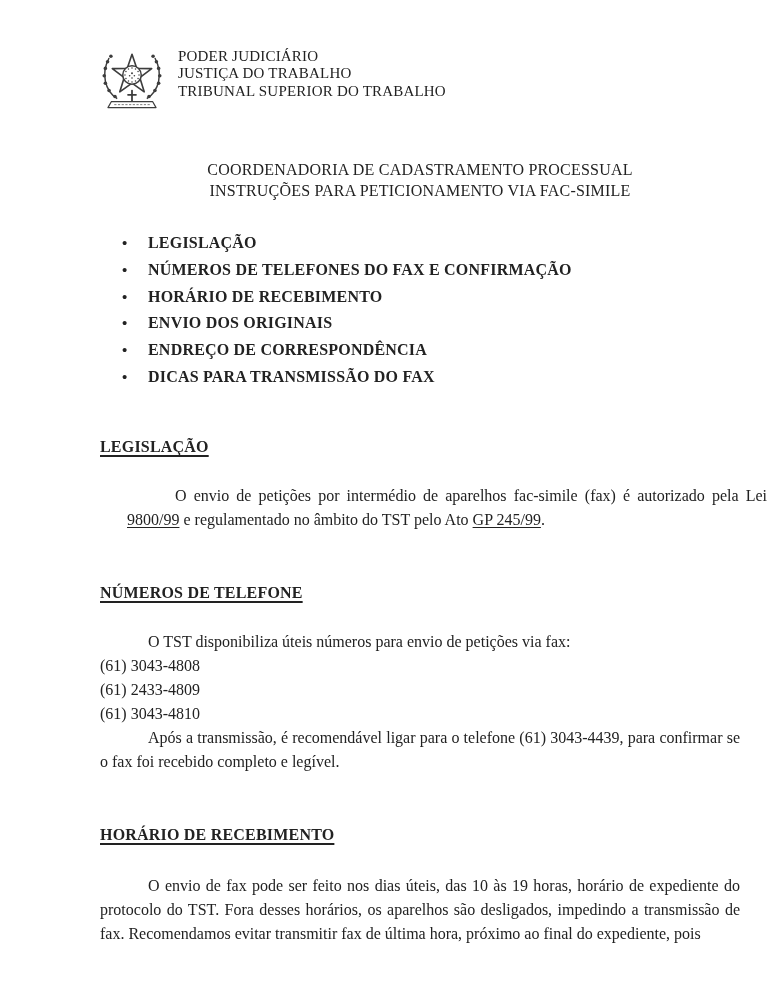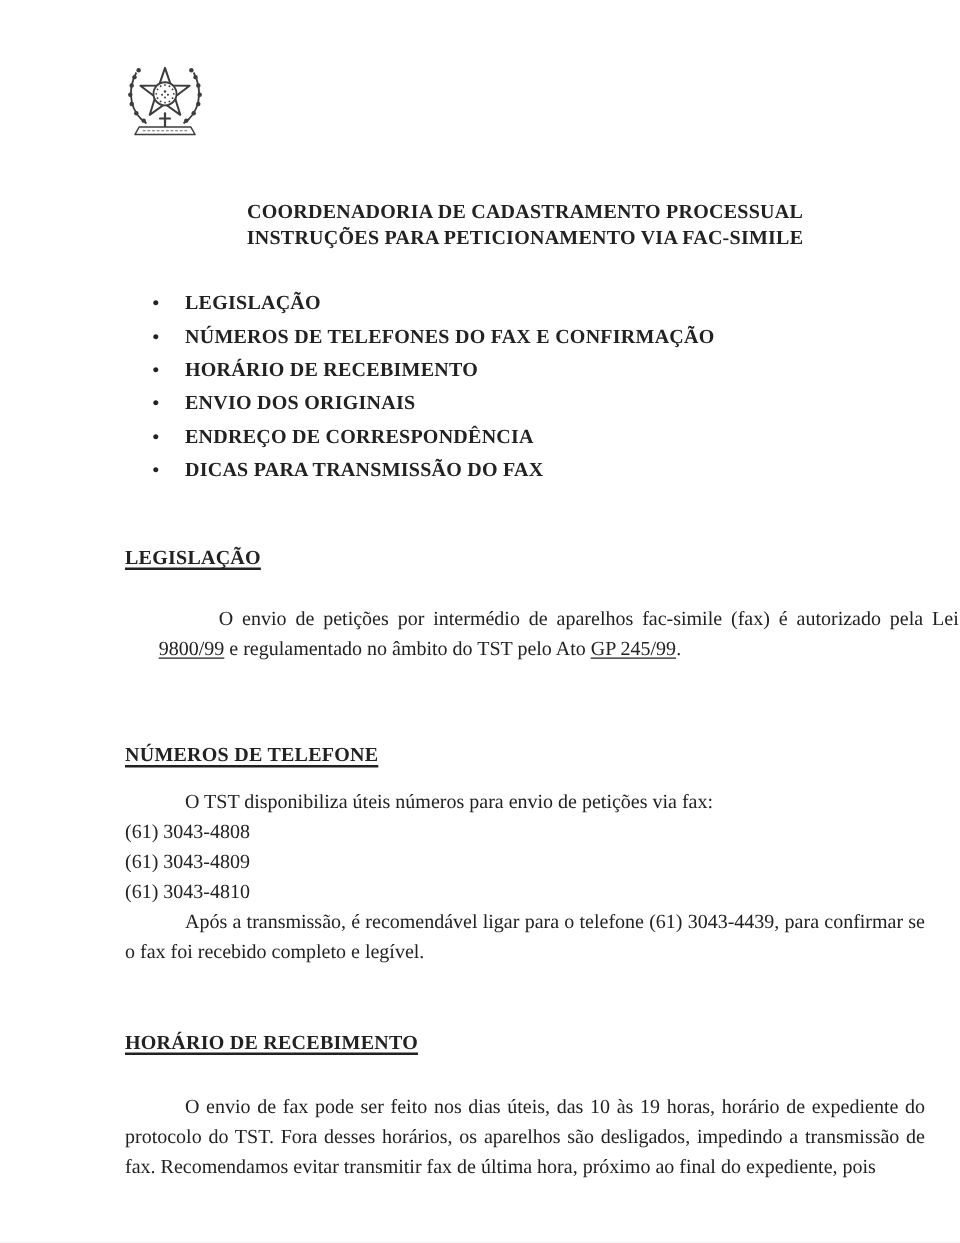--- a/index.html
+++ b/index.html
@@ -31,21 +31,21 @@
     letter-spacing: 0.2px;
     white-space: nowrap;
   }
 
   
   .doc-title {
     position: absolute;
     left: 100px;
     width: 640px;
     text-align: center;
-    font-weight: bold;
+    font-weight: normal;
     font-size: 16px;
     line-height: 20px;
     letter-spacing: 0.2px;
   }
   .doc-title.t1 { top: 160px; }
   .doc-title.t2 { top: 181px; }
 
   
   .toc {
     position: absolute;
@@ -79,21 +79,21 @@
     margin: 0;
     font-weight: bold;
     font-size: 16px;
     line-height: 19px;
     letter-spacing: 0.2px;
     text-decoration: underline;
     text-underline-offset: 3px;
     text-decoration-thickness: 1.5px;
   }
   #heading-legislacao { top: 437px; }
-  #heading-numeros    { top: 583px; margin-top: 12px; }
+  #heading-numeros    { top: 583px; }
   #heading-horario    { top: 825px; }
 
   
   .body-block {
     position: absolute;
     left: 100px;
     width: 640px;
     font-size: 16px;
     line-height: 24px;
   }
@@ -159,20 +159,25 @@
       <circle class="emblem-fill" cx="46.8" cy="41" r="1.1"></circle>
       <circle class="emblem-fill" cx="53.2" cy="41" r="1.1"></circle>
       <circle class="emblem-fill" cx="50" cy="44" r="1.1"></circle>
 
       <rect class="emblem-fill" x="48.8" y="60" width="2.4" height="16" rx="1"></rect>
       <rect class="emblem-fill" x="43.5" y="65.5" width="13" height="2.4" rx="1"></rect>
 
       <path d="M22,76 L78,76 L82.5,84 L17.5,84 Z" fill="#ffffff" stroke="#3d3d3d" stroke-width="1.6" stroke-linejoin="round"></path>
       <line x1="26" y1="80" x2="74" y2="80" stroke="#6b6b6b" stroke-width="1.2" stroke-dasharray="3 2"></line>
     </svg>
+    <div class="letterhead-text">
+      <div>PODER JUDICIÁRIO</div>
+      <div>JUSTIÇA DO TRABALHO</div>
+      <div>TRIBUNAL SUPERIOR DO TRABALHO</div>
+    </div>
   </header>
 
   <div class="doc-title t1">COORDENADORIA DE CADASTRAMENTO PROCESSUAL</div>
   <div class="doc-title t2">INSTRUÇÕES PARA PETICIONAMENTO VIA FAC-SIMILE</div>
 
   <ul class="toc">
     <li>
       <span class="dot">•</span>
       <span>LEGISLAÇÃO</span>
     </li>
@@ -200,21 +205,21 @@
 
   <h2 class="sec-heading" id="heading-legislacao">LEGISLAÇÃO</h2>
   <div class="body-block" id="para-legislacao">
     <p class="indent justify"><span class="doc-text">O envio de petições por intermédio de aparelhos fac-simile (fax) é autorizado pela Lei </span><span class="doc-link">9800/99</span><span class="doc-text"> e regulamentado no âmbito do TST pelo Ato </span><span class="doc-link">GP 245/99</span><span class="doc-text">.</span></p>
   </div>
 
   <h2 class="sec-heading" id="heading-numeros">NÚMEROS DE TELEFONE</h2>
   <div class="body-block" id="body-numeros">
     <p class="indent">O TST disponibiliza úteis números para envio de petições via fax:</p>
     <div class="phone-line">(61) 3043-4808</div>
-    <div class="phone-line">(61) 3043-4809</div>
+    <div class="phone-line">(61) 2433-4809</div>
     <div class="phone-line">(61) 3043-4810</div>
     <p class="indent justify">Após a transmissão, é recomendável ligar para o telefone (61) 3043-4439, para confirmar se o fax foi recebido completo e legível.</p>
   </div>
 
   <h2 class="sec-heading" id="heading-horario">HORÁRIO DE RECEBIMENTO</h2>
   <div class="body-block" id="para-horario">
     <p class="indent justify">O envio de fax pode ser feito nos dias úteis, das 10 às 19 horas, horário de expediente do protocolo do TST. Fora desses horários, os aparelhos são desligados, impedindo a transmissão de fax. Recomendamos evitar transmitir fax de última hora, próximo ao final do expediente, pois</p>
   </div>
 
 </div>

